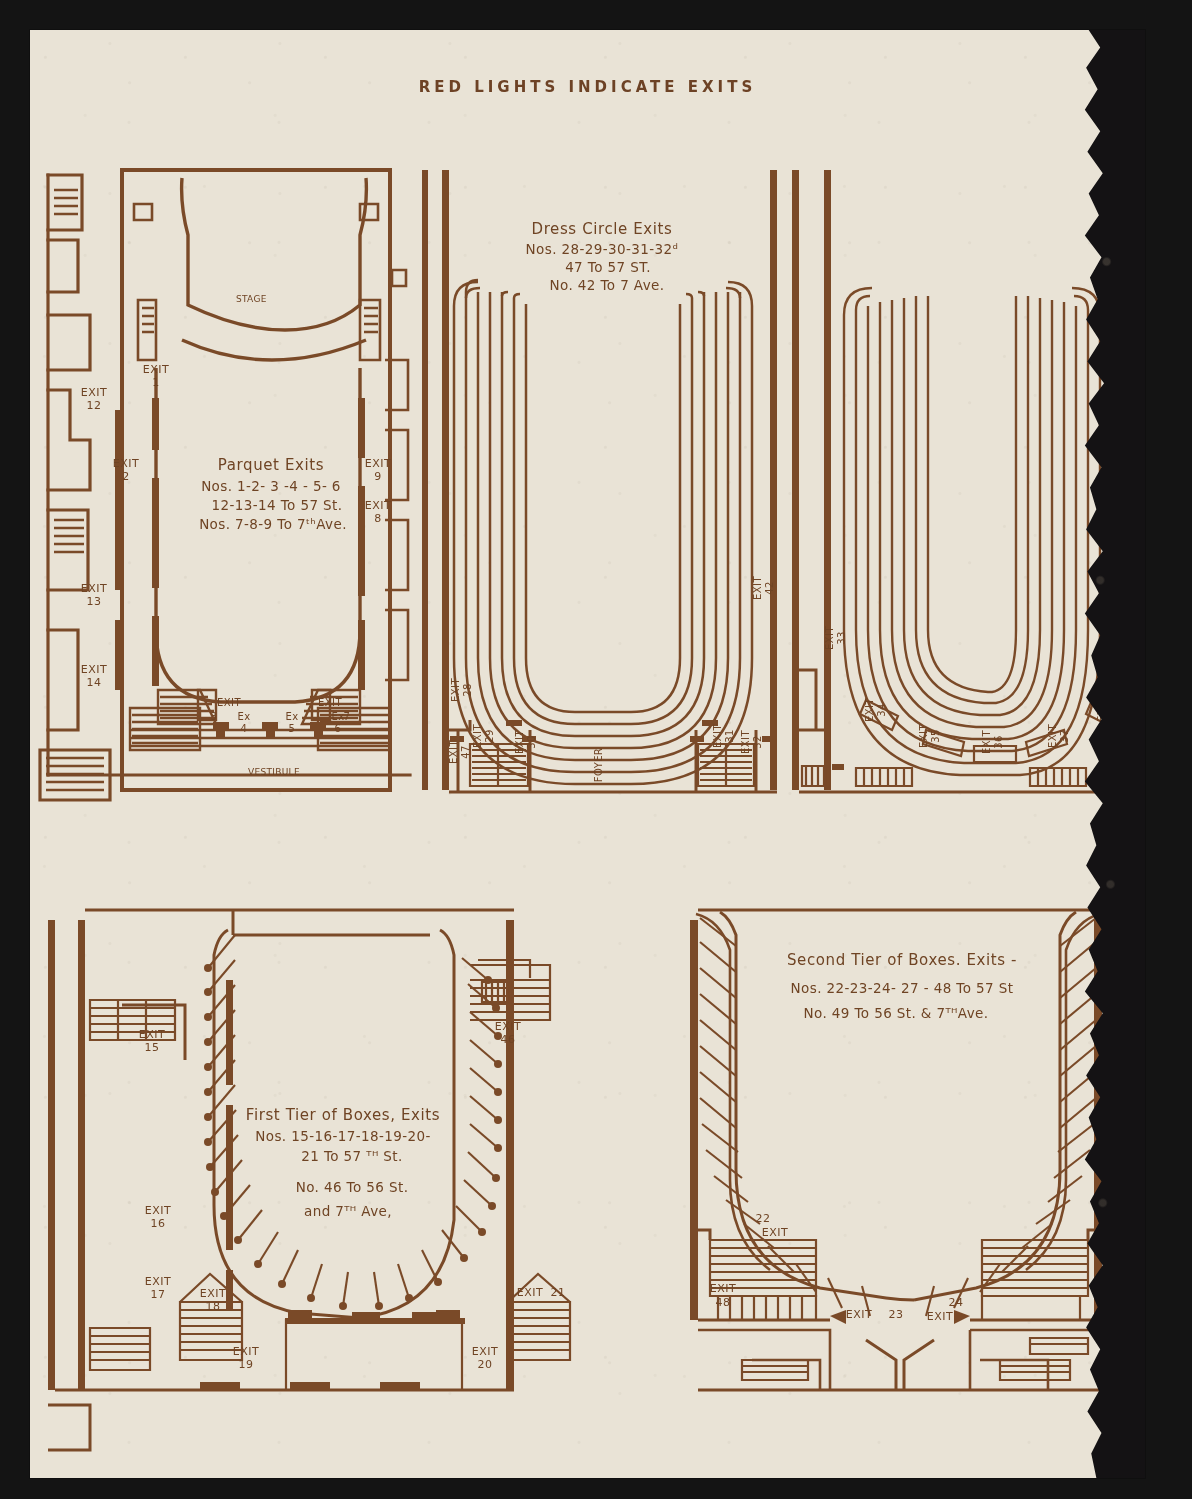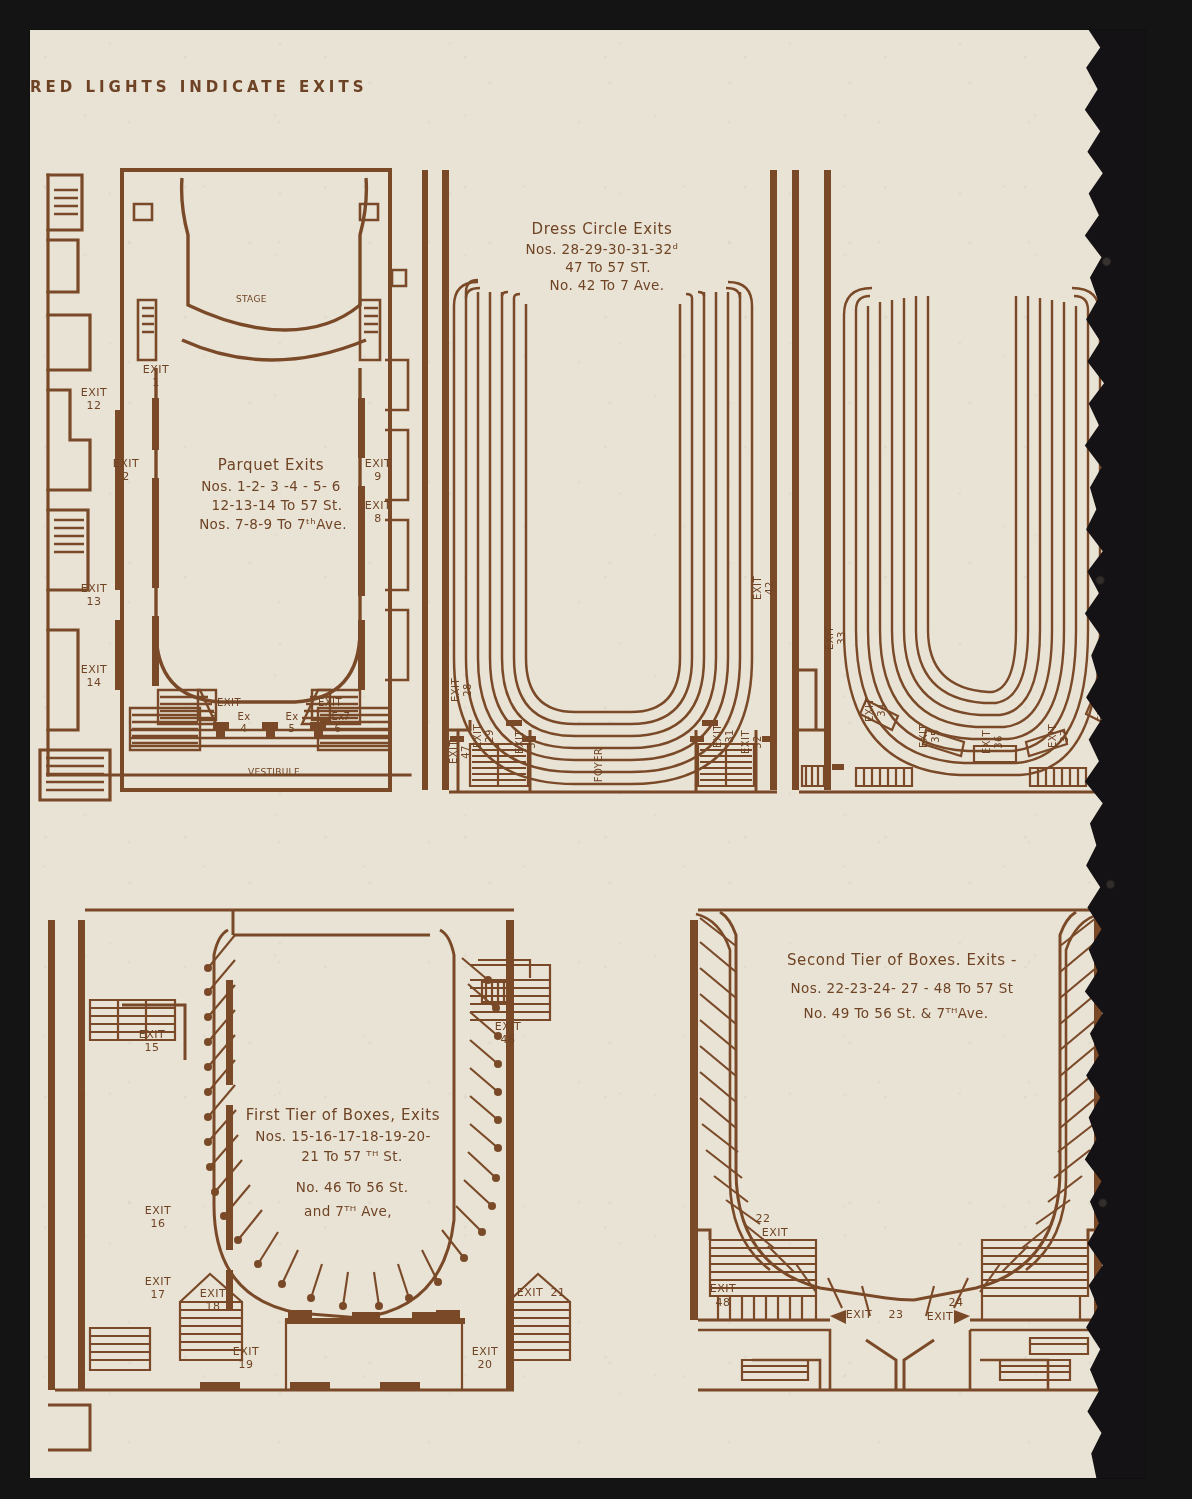--- a/index.html
+++ b/index.html
@@ -57,21 +57,21 @@
     position:absolute;right:0;top:0;width:64px;height:1448px;
     pointer-events:none;
     background:
       radial-gradient(circle at 40% 16%, rgba(120,110,95,.35) 0 3px, transparent 5px),
       radial-gradient(circle at 30% 38%, rgba(120,110,95,.30) 0 3px, transparent 5px),
       radial-gradient(circle at 46% 59%, rgba(120,110,95,.30) 0 3px, transparent 5px),
       radial-gradient(circle at 34% 81%, rgba(120,110,95,.30) 0 3px, transparent 5px);
   }
   
   #headline{
-    position:absolute;left:0;top:48px;width:1115px;
+    position:absolute;left:0;top:48px;width:1115px;text-align:center;
     font-family:"DejaVu Sans",sans-serif;
     font-weight:bold;font-size:15px;letter-spacing:4px;
     color:#6d4225;
   }
   svg{position:absolute;left:0;top:0;}
   .ink{stroke:#7a4a28;fill:none;}
   .inkf{fill:#7a4a28;stroke:none;}
   text{fill:#6f4424;font-family:"DejaVu Sans",sans-serif;}
   .cap{font-size:15px;letter-spacing:.6px;}
   .cap2{font-size:13.5px;letter-spacing:.4px;}

